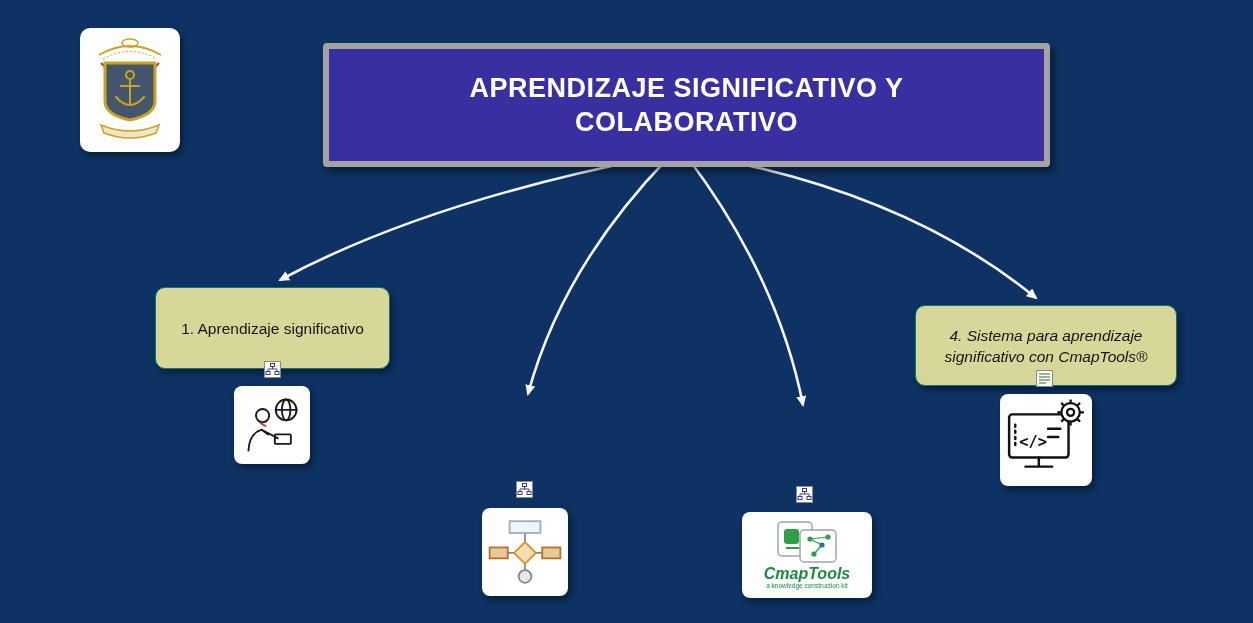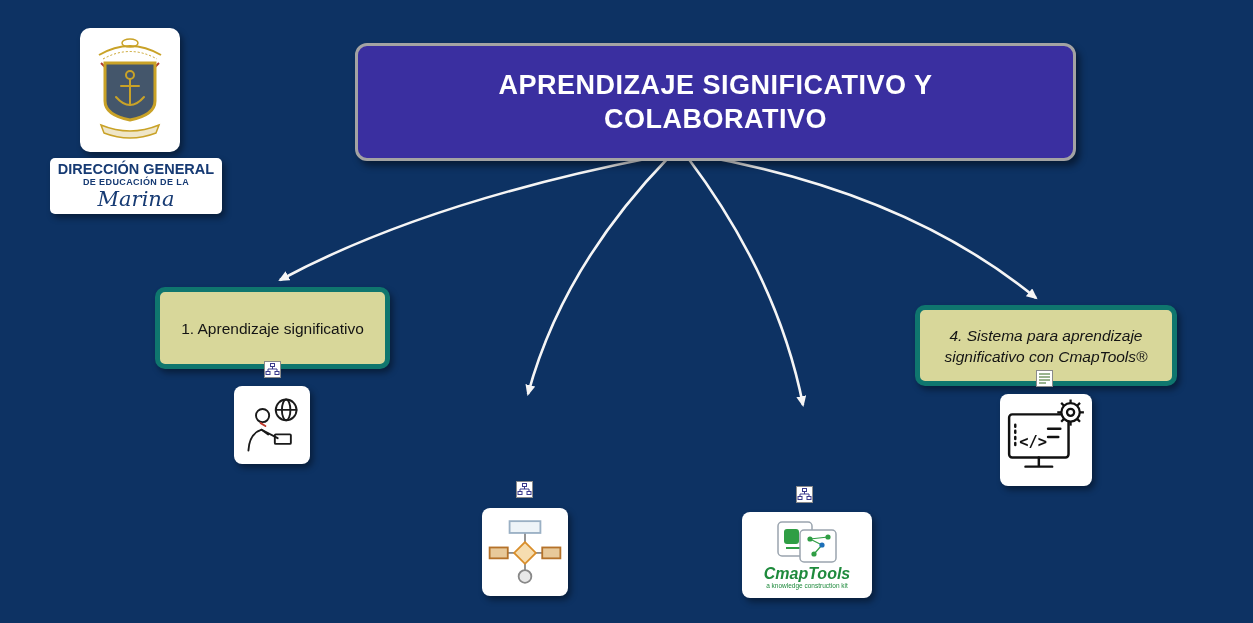--- a/index.html
+++ b/index.html
@@ -16,42 +16,41 @@
   }
   
   #arrows{position:absolute;left:0;top:0;z-index:1;pointer-events:none;}
 
   
   .title-box{
     position:absolute;
     left:323px; top:43px;
     width:715px; height:112px;
     background:#3a2fa0;
-    border:3px solid #a3a3a3;
-    border-radius:12px;
+    border:6px solid #a3a3a3;
+    border-radius:4px;
     box-shadow:4px 5px 7px rgba(0,0,0,0.45);
     display:flex; align-items:center; justify-content:center;
     z-index:2;
-    margin-left:32px;
   }
   .title-box .title-text{
     max-width:580px;
     text-align:center;
     color:#ffffff;
     font-size:27px;
     font-weight:bold;
     line-height:34px;
     letter-spacing:0.5px;
   }
 
   
   .cnode{
     position:absolute;
     background:#d8d79a;
-    border:5px solid #0f766e;
+    border:1px solid #0f766e;
     border-radius:10px;
     box-shadow:3px 4px 6px rgba(0,0,0,0.4);
     display:flex; align-items:center; justify-content:center;
     text-align:center;
     color:#141414;
     font-size:15.5px;
     line-height:21px;
     padding:0 12px;
     box-sizing:border-box;
     z-index:3;
@@ -157,25 +156,20 @@
       <g stroke="#c9a227" stroke-width="2" fill="none" stroke-linecap="round">
         <circle cx="45" cy="42" r="4"></circle>
         <line x1="45" y1="46" x2="45" y2="72"></line>
         <line x1="36" y1="53" x2="54" y2="53"></line>
         <path d="M31 64 Q45 80 59 64"></path>
       </g>
       <path d="M16 92 q29 12 58 0 l-3 8 q-26 10 -52 0 z" fill="#efe6c8" stroke="#c9a227" stroke-width="1.5"></path>
     </svg>
   </div>
 
-  <div class="org-box">
-    <div class="org-line1">DIRECCIÓN GENERAL</div>
-    <div class="org-line2">DE EDUCACIÓN DE LA</div>
-    <div class="org-line3">Marina</div>
-  </div>
 
   <div class="title-box">
     <div class="title-text">APRENDIZAJE SIGNIFICATIVO Y COLABORATIVO</div>
   </div>
 
   <div id="node1" class="cnode">
     <span>1. Aprendizaje significativo</span>
   </div>
   <div id="attach1" class="attach-icon">
     <svg width="17" height="17" viewBox="0 0 17 17">

